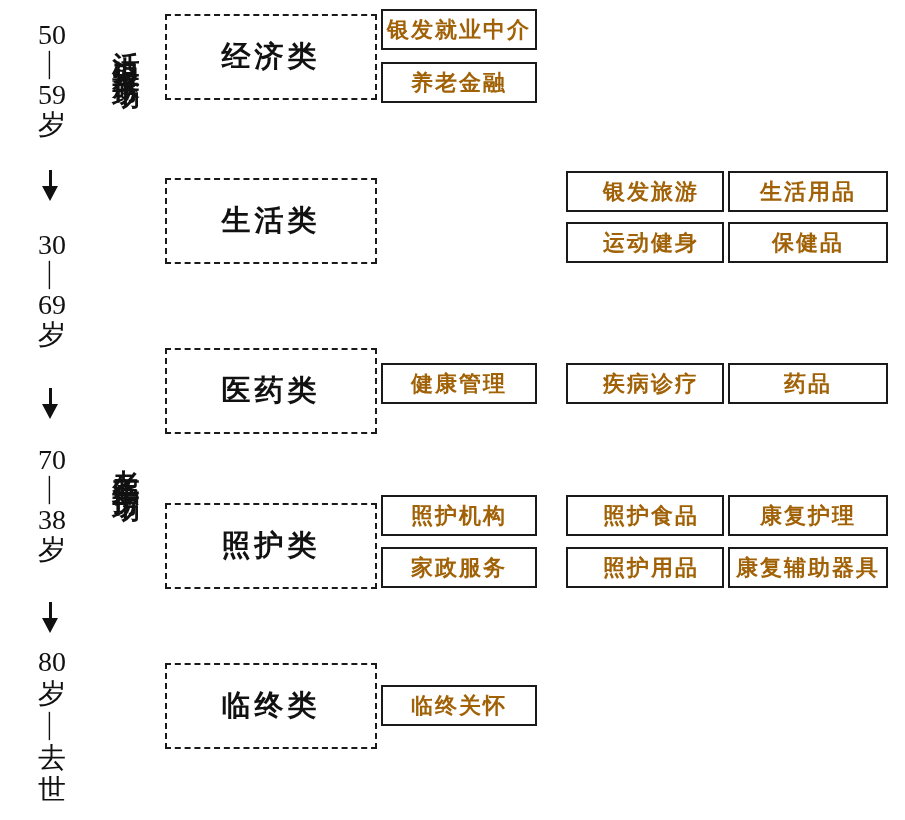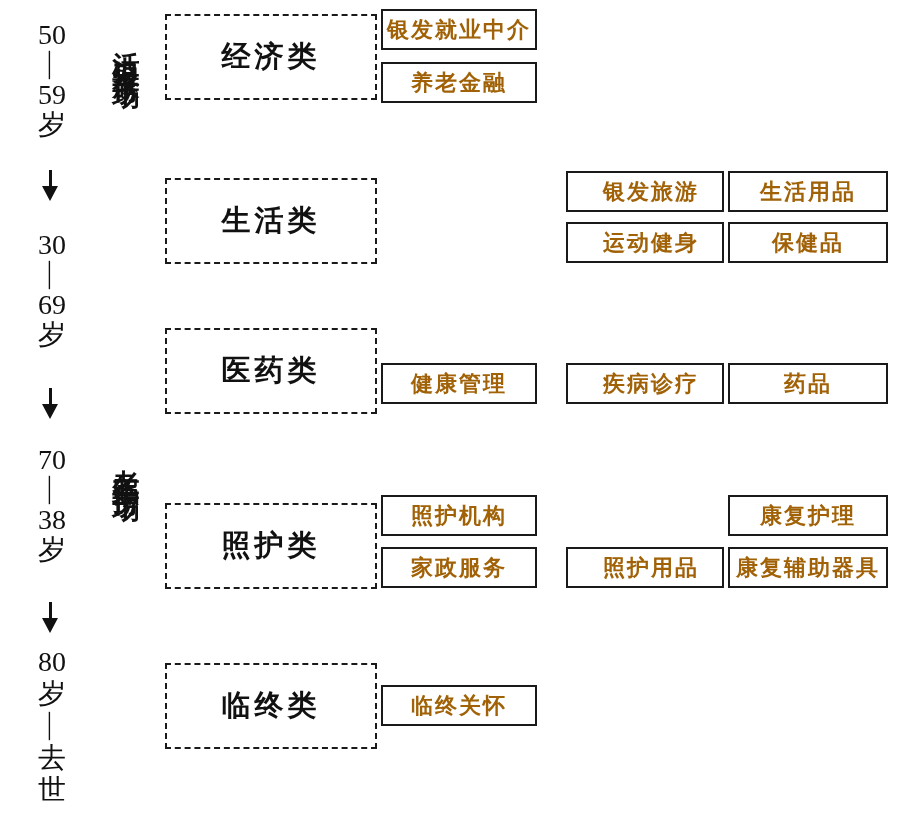--- a/index.html
+++ b/index.html
@@ -153,37 +153,38 @@
     <span class="vdash">—</span>
     <span>去</span>
     <span>世</span>
   </div>
 
   <div class="market-label" style="top:30px">活力银发族市场</div>
   <div class="market-label" style="top:448px">老年照护市场</div>
 
   <div class="category-box" style="top:14px">经济类</div>
   <div class="category-box" style="top:178px">生活类</div>
-  <div class="category-box" style="top:328px">医药类</div>
+  <div class="category-box" style="top:348px">医药类</div>
   <div class="category-box" style="top:503px">照护类</div>
   <div class="category-box" style="top:663px">临终类</div>
 
   <div class="item-box col1" style="top:9px">银发就业中介</div>
   <div class="item-box col1" style="top:62px">养老金融</div>
 
   <div class="item-box col2" style="top:171px">银发旅游</div>
   <div class="item-box col3" style="top:171px">生活用品</div>
   <div class="item-box col2" style="top:222px">运动健身</div>
   <div class="item-box col3" style="top:222px">保健品</div>
 
   <div class="item-box col1" style="top:363px">健康管理</div>
   <div class="item-box col2" style="top:363px">疾病诊疗</div>
   <div class="item-box col3" style="top:363px">药品</div>
 
   <div class="item-box col1" style="top:495px">照护机构</div>
+  <div class="item-box col2" style="top:495px">照护食品</div>
   <div class="item-box col3" style="top:495px">康复护理</div>
   <div class="item-box col1" style="top:547px">家政服务</div>
   <div class="item-box col2" style="top:547px">照护用品</div>
   <div class="item-box col3" style="top:547px">康复辅助器具</div>
 
   <div class="item-box col1" style="top:685px">临终关怀</div>
 
 </div>
 
 </body></html>

